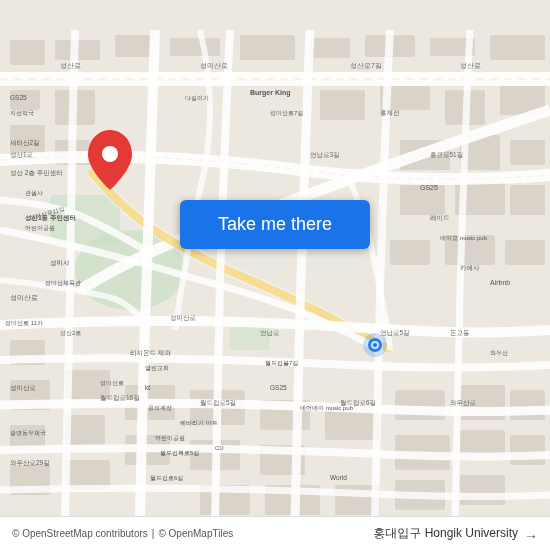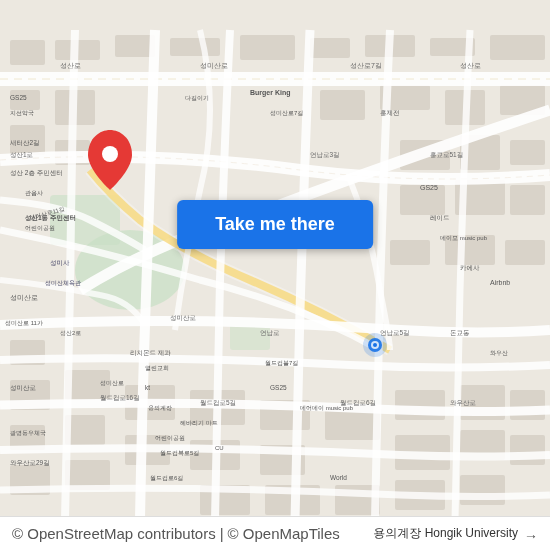--- a/index.html
+++ b/index.html
@@ -38,21 +38,21 @@
       position: absolute;
       left: 50%;
       top: 200px;
       transform: translateX(-50%);
       background: #1a73e8;
       color: white;
       border: none;
       border-radius: 6px;
       padding: 14px 38px;
       font-size: 18px;
-      font-weight: 700;
+      font-weight: 400;
       cursor: pointer;
       white-space: nowrap;
       box-shadow: 0 2px 8px rgba(0,0,0,0.3);
       z-index: 10;
     }
 
     
     .bottom-bar {
       position: absolute;
       bottom: 0;
@@ -67,21 +67,21 @@
       z-index: 20;
       font-size: 11px;
       color: #555;
     }
     .bottom-left {
       display: flex;
       align-items: center;
       gap: 4px;
     }
     .copyright-text {
-      font-size: 15px;
+      font-size: 10px;
       color: #555;
     }
     .route-info {
       display: flex;
       align-items: center;
       gap: 6px;
       font-size: 12px;
       color: #333;
       font-weight: 500;
     }
@@ -258,17 +258,17 @@
 
   <button class="take-me-there-btn">Take me there</button>
 
   <div class="bottom-bar">
     <div class="bottom-left">
       <span class="copyright-text">© OpenStreetMap contributors</span>
       <span class="copyright-text"> | </span>
       <span class="copyright-text">© OpenMapTiles</span>
     </div>
     <div class="route-info">
-      <span>용의계장 Hongik University</span>
+      <span>홍대입구 Hongik University</span>
       <span class="arrow-icon">→</span>
     </div>
   </div>
 </div>
 
 </body></html>

